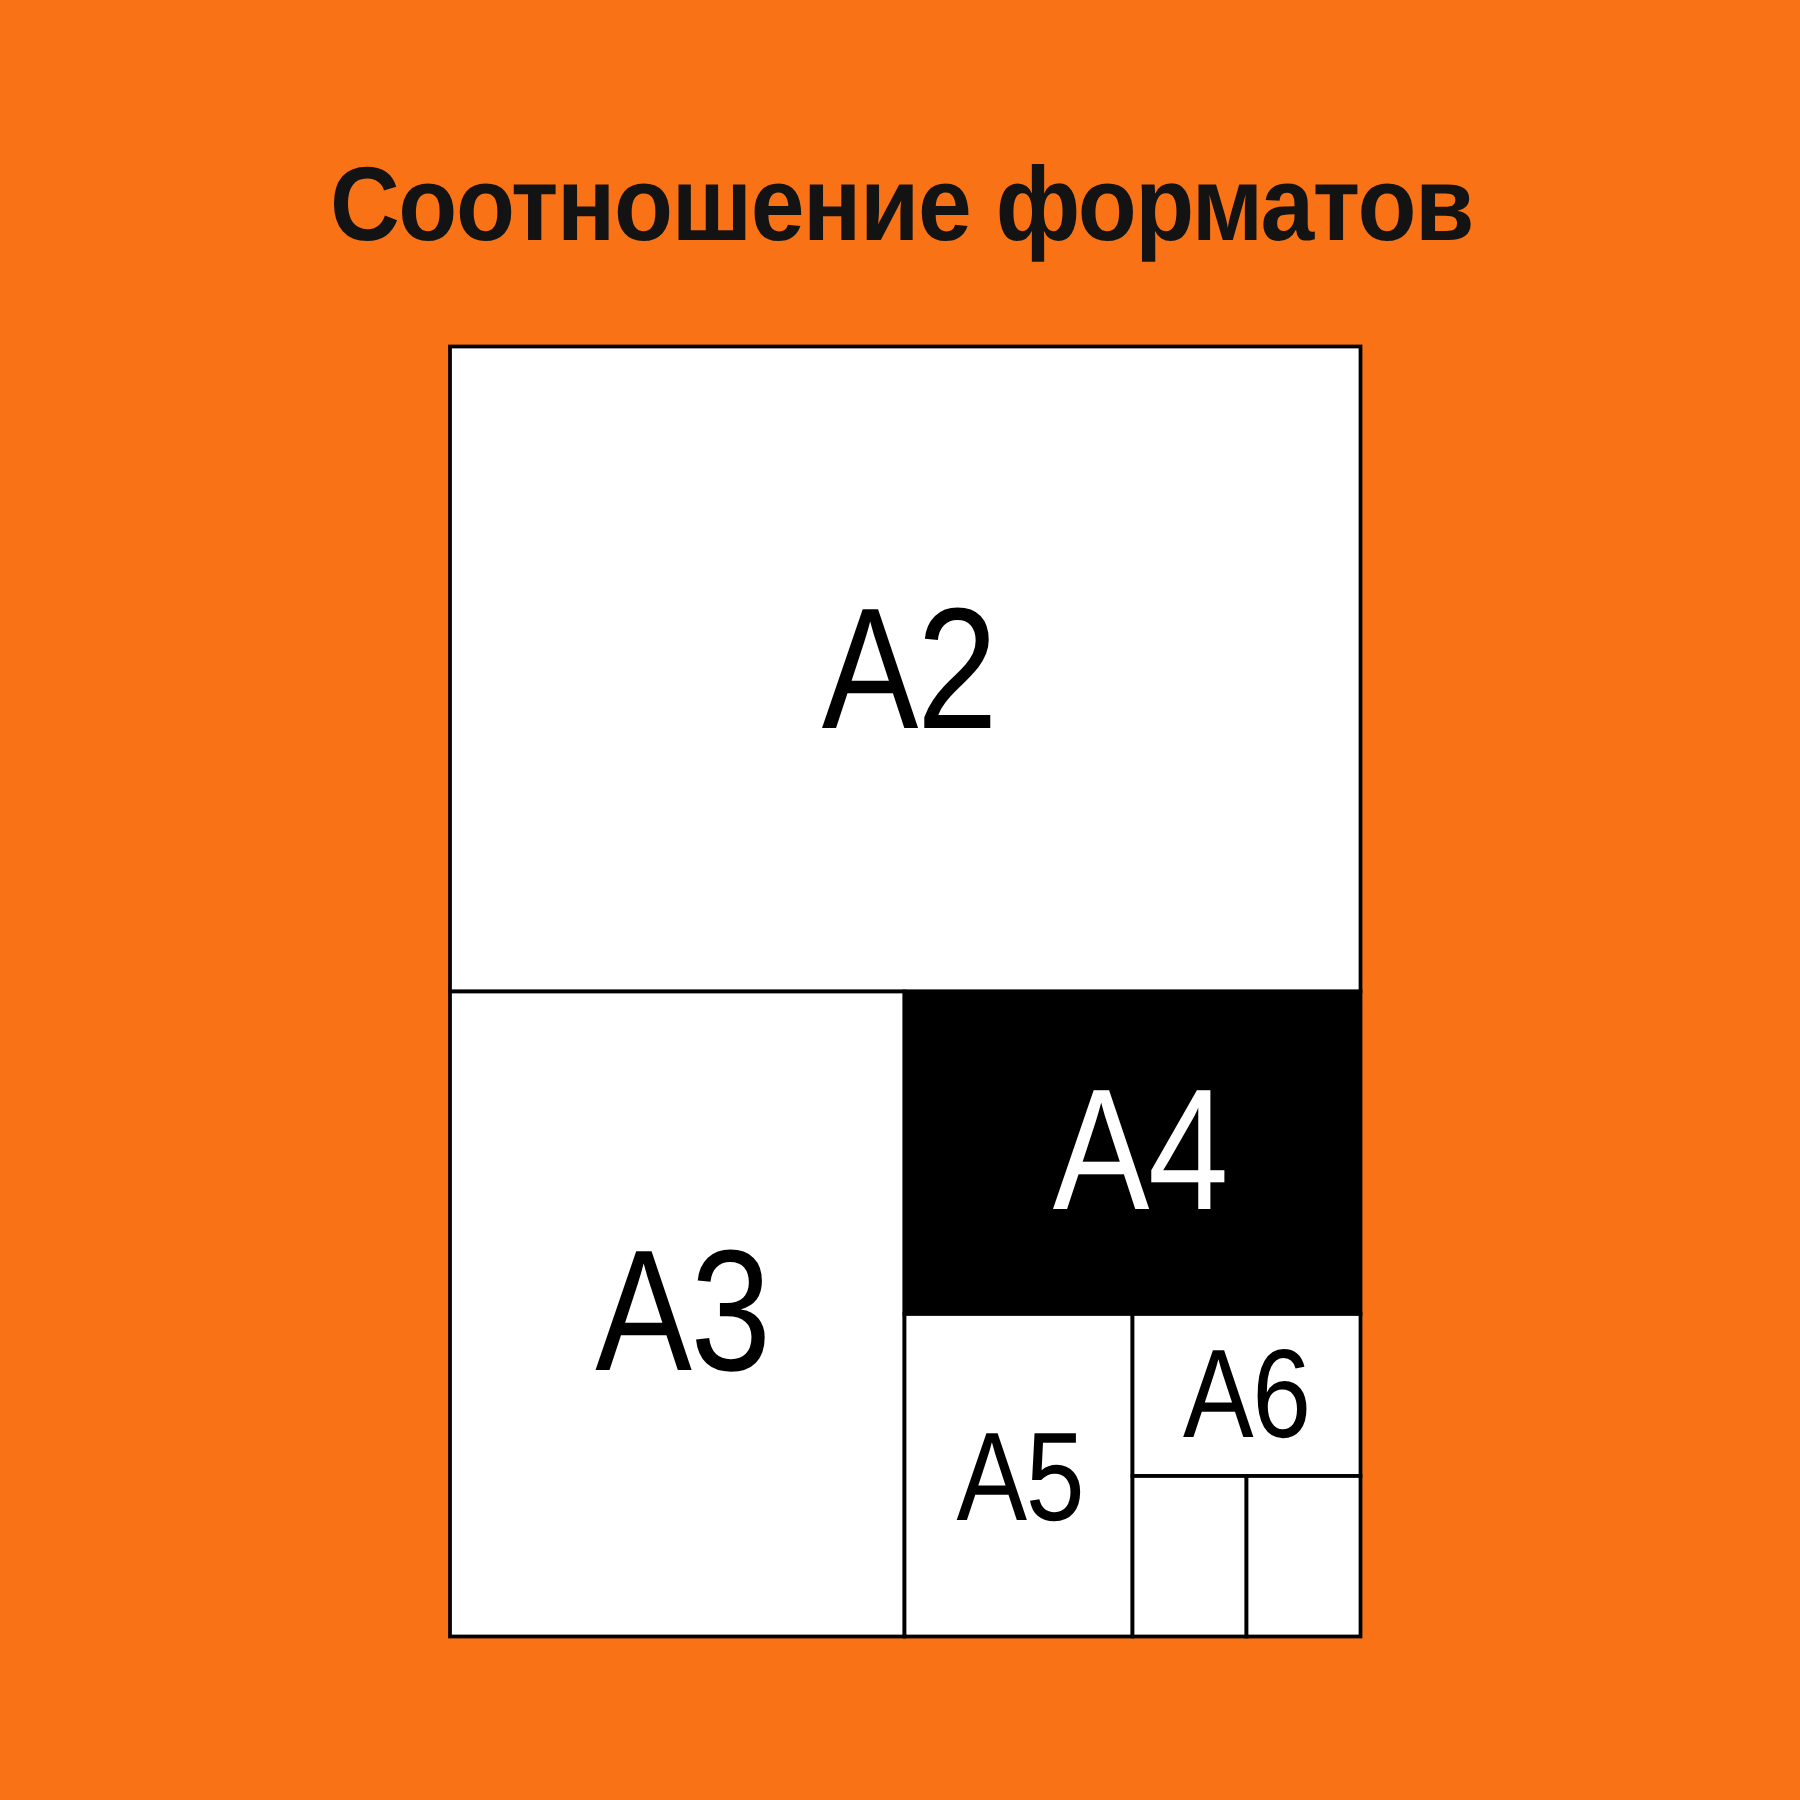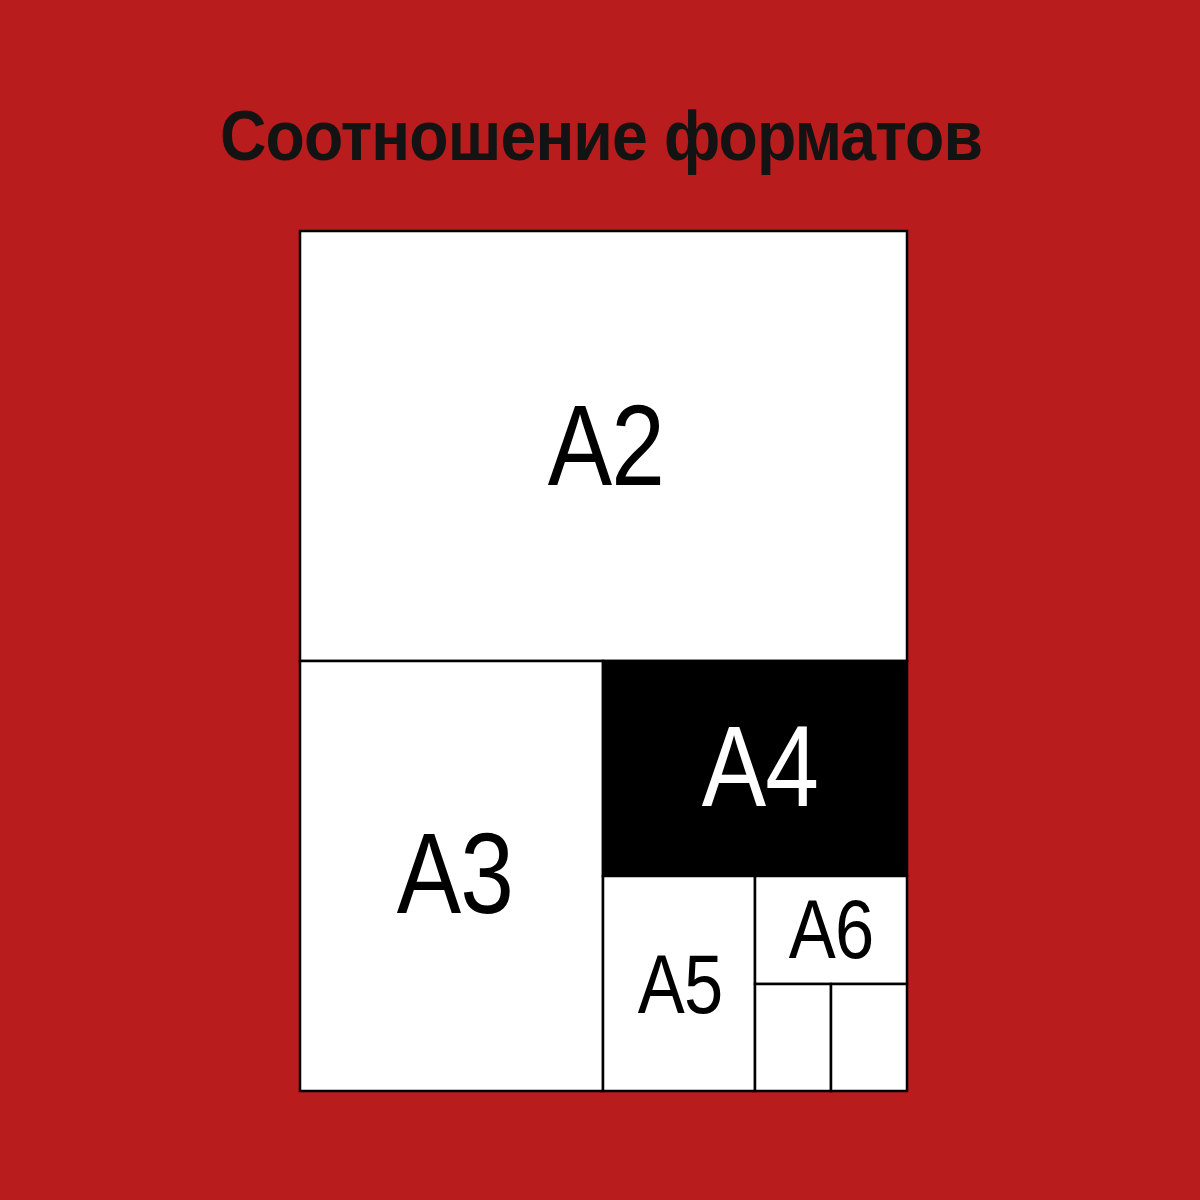--- a/index.html
+++ b/index.html
@@ -10,21 +10,21 @@
     width: 1200px;
     height: 1200px;
     background: #ffffff;
     font-family: "Liberation Sans", sans-serif;
     overflow: hidden;
   }
   .stage {
     position: relative;
     width: 1200px;
     height: 1200px;
-    background: #b91c1c;
+    background: #f97316;
   }
   .diagram-svg {
     position: absolute;
     left: 0;
     top: 0;
     width: 1200px;
     height: 1200px;
     display: block;
   }
   .page-title-text {

